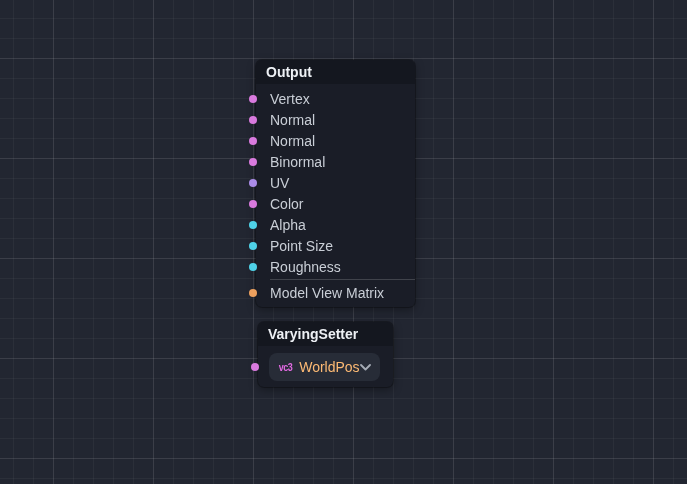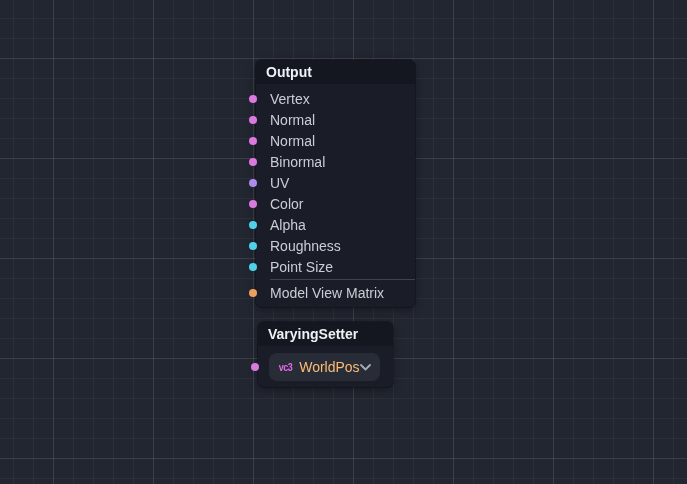--- a/index.html
+++ b/index.html
@@ -120,25 +120,25 @@
       <div class="port-row">
         <span class="port-dot" style="background-color: rgb(217, 122, 222);"></span>
         <span class="port-label">Color</span>
       </div>
       <div class="port-row">
         <span class="port-dot" style="background-color: rgb(79, 210, 232);"></span>
         <span class="port-label">Alpha</span>
       </div>
       <div class="port-row">
         <span class="port-dot" style="background-color: rgb(79, 210, 232);"></span>
-        <span class="port-label">Roughness</span>
+        <span class="port-label">Point Size</span>
       </div>
       <div class="port-row">
         <span class="port-dot" style="background-color: rgb(79, 210, 232);"></span>
-        <span class="port-label">Point Size</span>
+        <span class="port-label">Roughness</span>
       </div>
 
       <div class="ports-divider"></div>
 
       <div class="port-row">
         <span class="port-dot" style="background-color: rgb(237, 160, 94);"></span>
         <span class="port-label">Model View Matrix</span>
       </div>
 
     </div>

